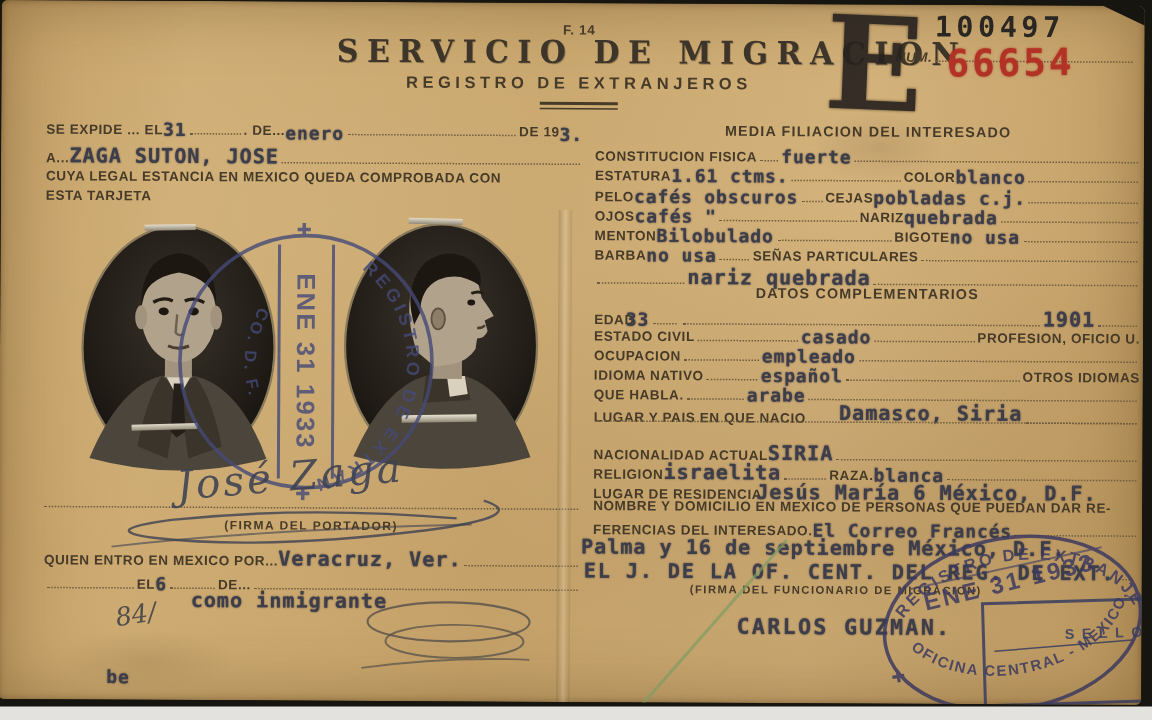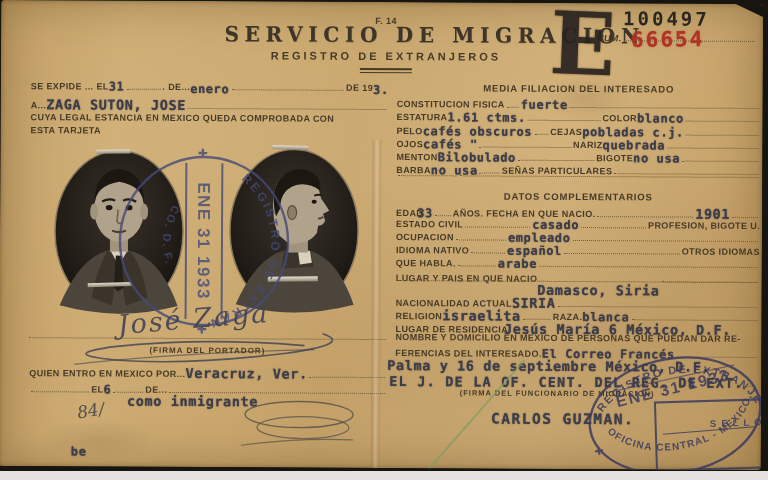--- a/index.html
+++ b/index.html
@@ -32,21 +32,21 @@
   .ty.big{font-size:13.5px;}
   .row{position:absolute;display:flex;align-items:flex-end;}
   .dots{flex:1 1 auto;border-bottom:1.6px dotted #6e5c3e;margin:0 2px 2px 2px;min-width:6px;}
   .dotfix{flex:0 0 auto;border-bottom:1.6px dotted #6e5c3e;margin:0 2px 2px 2px;}
   .hdr{position:absolute;text-align:center;white-space:nowrap;color:#3e352a;}
   .title{font-family:"DejaVu Serif",serif;font-weight:bold;font-size:21px;letter-spacing:6px;transform:scaleX(.95);
          text-shadow:.6px .6px 0 rgba(60,45,25,.35);}
   .subtitle{font-size:11px;font-weight:bold;letter-spacing:3px;color:#463a28;}
   .dbl-rule{position:absolute;width:52px;border-top:2px solid #463a28;border-bottom:1px solid #463a28;height:2px;}
   .serial{font-family:"DejaVu Sans Mono",monospace;font-weight:bold;font-size:19px;letter-spacing:3px;color:#2a2622;}
-  .numred{font-family:"DejaVu Sans Mono",monospace;font-weight:bold;font-size:21px;letter-spacing:2px;color:#b23326;
+  .numred{font-family:"DejaVu Sans Mono",monospace;font-weight:bold;font-size:25px;letter-spacing:2px;color:#b23326;
           text-shadow:0 0 1.5px rgba(160,40,25,.7);transform:rotate(-1deg);}
   .bigE{font-family:"DejaVu Serif",serif;font-weight:bold;font-size:86px;line-height:.85;color:#28221f;
         transform:rotate(2deg);text-shadow:0 0 2px rgba(30,22,18,.8);opacity:.92;}
   .sig{font-family:"DejaVu Serif",serif;font-style:italic;font-size:27px;color:#3d4152;transform:rotate(-5deg);
        letter-spacing:2px;opacity:.88;}
   .hand{font-family:"DejaVu Serif",serif;font-style:italic;color:#514f4b;}
   .caption{font-size:8px;font-weight:bold;letter-spacing:1px;color:#463a28;text-align:center;white-space:nowrap;}
   .sello-box{position:absolute;left:656px;top:396px;width:118px;height:66px;border:2.5px solid #383d60;
              transform:rotate(-2deg);opacity:.85;}
   .sello-label{position:absolute;right:8px;top:16px;font-size:9.5px;font-weight:bold;letter-spacing:5px;color:#383d60;}
@@ -238,40 +238,40 @@
   </div>
   <div class="row" style="left:396px;top:159px;width:364px;">
     <span class="pr">BARBA</span>
     <span class="ty" style="position:relative;top:2px;">no usa</span>
     <span class="dotfix" style="width:20px;"></span>
     <span class="pr">SEÑAS PARTICULARES</span>
     <span class="dots"></span>
   </div>
   <div class="row" style="left:396px;top:173px;width:364px;">
     <span class="dotfix" style="width:58px;"></span>
+    <span class="ty big" style="position:relative;top:2px;">nariz quebrada</span>
     <span class="dots"></span>
   </div>
 
   <div class="pr" style="position:absolute;left:396px;top:188px;width:364px;text-align:center;font-size:9.5px;letter-spacing:.8px;">DATOS COMPLEMENTARIOS</div>
 
   <div class="row" style="left:396px;top:200px;width:364px;">
     <span class="pr">EDAD</span>
     <span class="ty" style="position:relative;top:2px;margin-left:-6px;">33</span>
     <span class="dotfix" style="width:16px;"></span>
-    <span class="pr">AÑOS. FECHA EN QUE NACIO.</span>
     <span class="dots"></span>
     <span class="ty big" style="position:relative;top:2px;">1901</span>
     <span class="dotfix" style="width:26px;"></span>
   </div>
   <div class="row" style="left:396px;top:213px;width:364px;">
     <span class="pr">ESTADO CIVIL</span>
     <span class="dots"></span>
     <span class="ty" style="position:relative;top:2px;">casado</span>
     <span class="dots"></span>
-    <span class="pr">PROFESION, BIGOTE U.</span>
+    <span class="pr">PROFESION, OFICIO U.</span>
   </div>
   <div class="row" style="left:396px;top:226px;width:364px;">
     <span class="pr">OCUPACION</span>
     <span class="dotfix" style="width:50px;"></span>
     <span class="ty" style="position:relative;top:2px;">empleado</span>
     <span class="dots"></span>
   </div>
   <div class="row" style="left:396px;top:239px;width:364px;">
     <span class="pr">IDIOMA NATIVO</span>
     <span class="dotfix" style="width:34px;"></span>
@@ -280,21 +280,21 @@
     <span class="pr">OTROS IDIOMAS</span>
   </div>
   <div class="row" style="left:396px;top:252px;width:364px;">
     <span class="pr">QUE HABLA.</span>
     <span class="dotfix" style="width:38px;"></span>
     <span class="ty" style="position:relative;top:2px;">arabe</span>
     <span class="dots"></span>
   </div>
   <div class="row" style="left:396px;top:265px;width:364px;">
     <span class="pr">LUGAR Y PAIS EN QUE NACIO</span>
-    <span class="ty big" style="position:relative;top:14px;">Damasco, Siria</span>
+    <span class="ty big" style="position:relative;top:0;margin-left:22px;">Damasco, Siria</span>
     <span class="dots"></span>
   </div>
   <div class="row" style="left:396px;top:278px;width:364px;">
       <span class="dots"></span>
     </div>
   <div class="row" style="left:396px;top:290px;width:364px;">
     <span class="pr">NACIONALIDAD ACTUAL</span>
     <span class="ty big" style="position:relative;top:2px;">SIRIA</span>
     <span class="dots"></span>
   </div>

